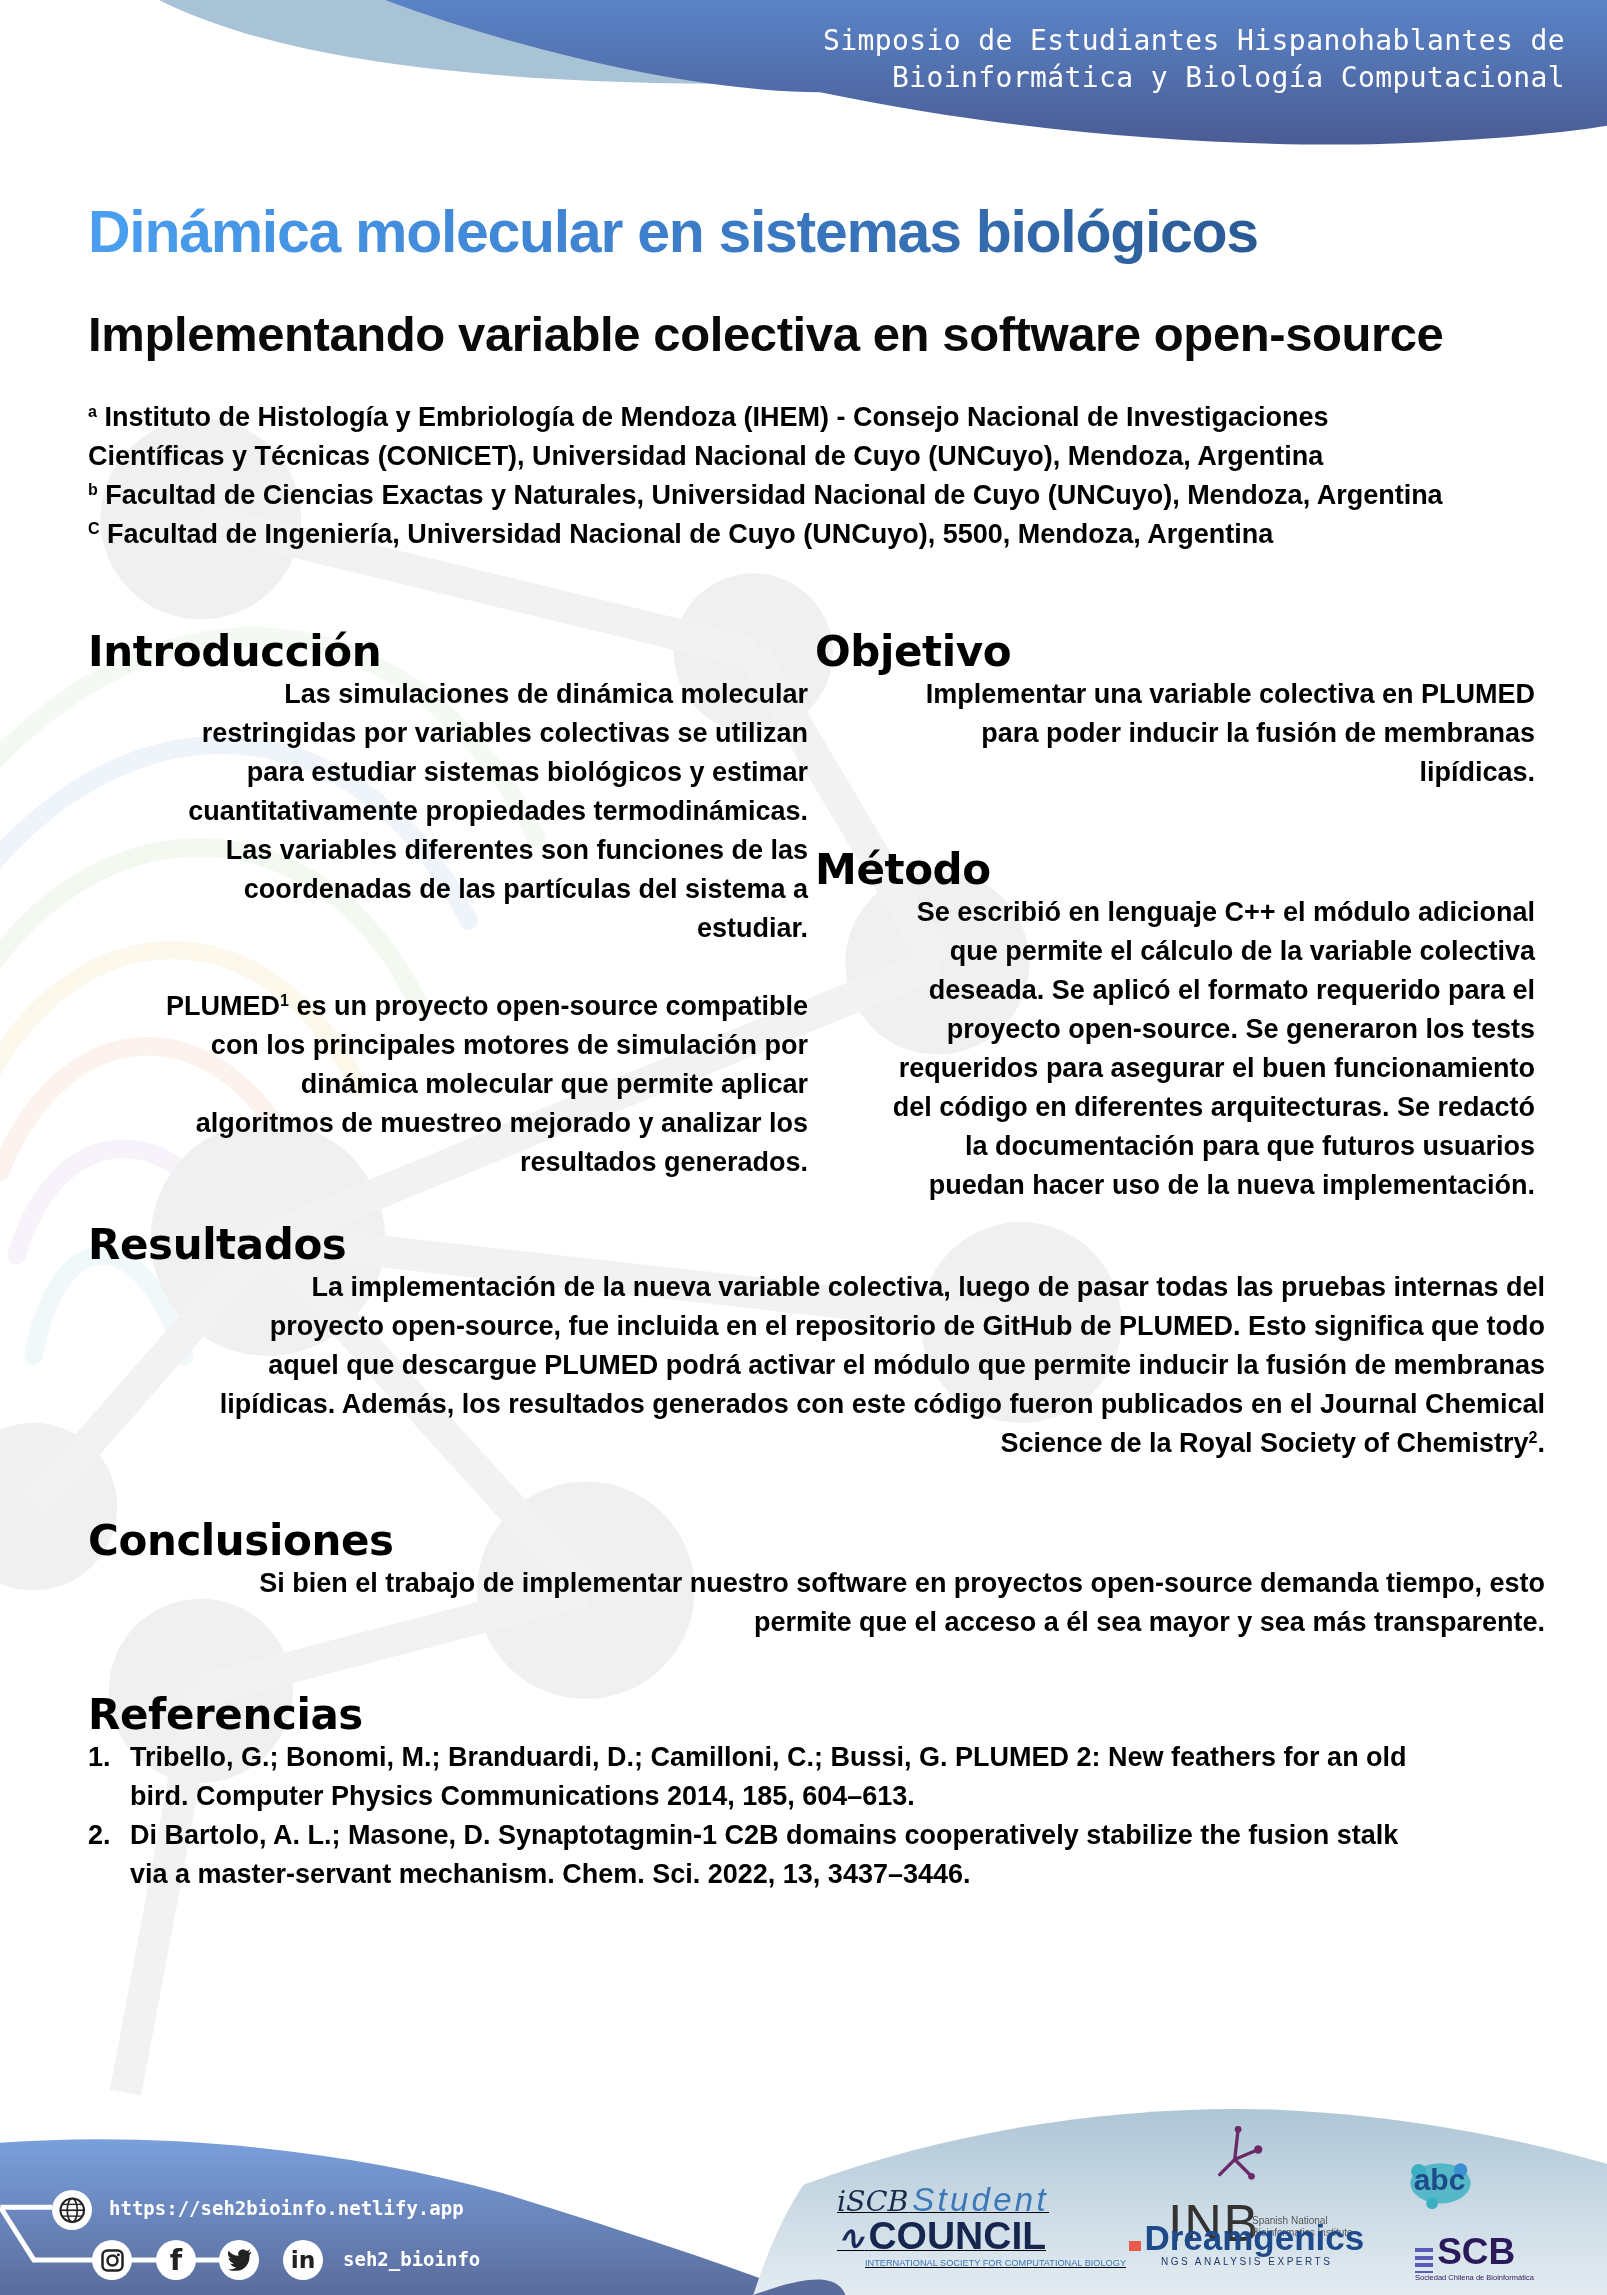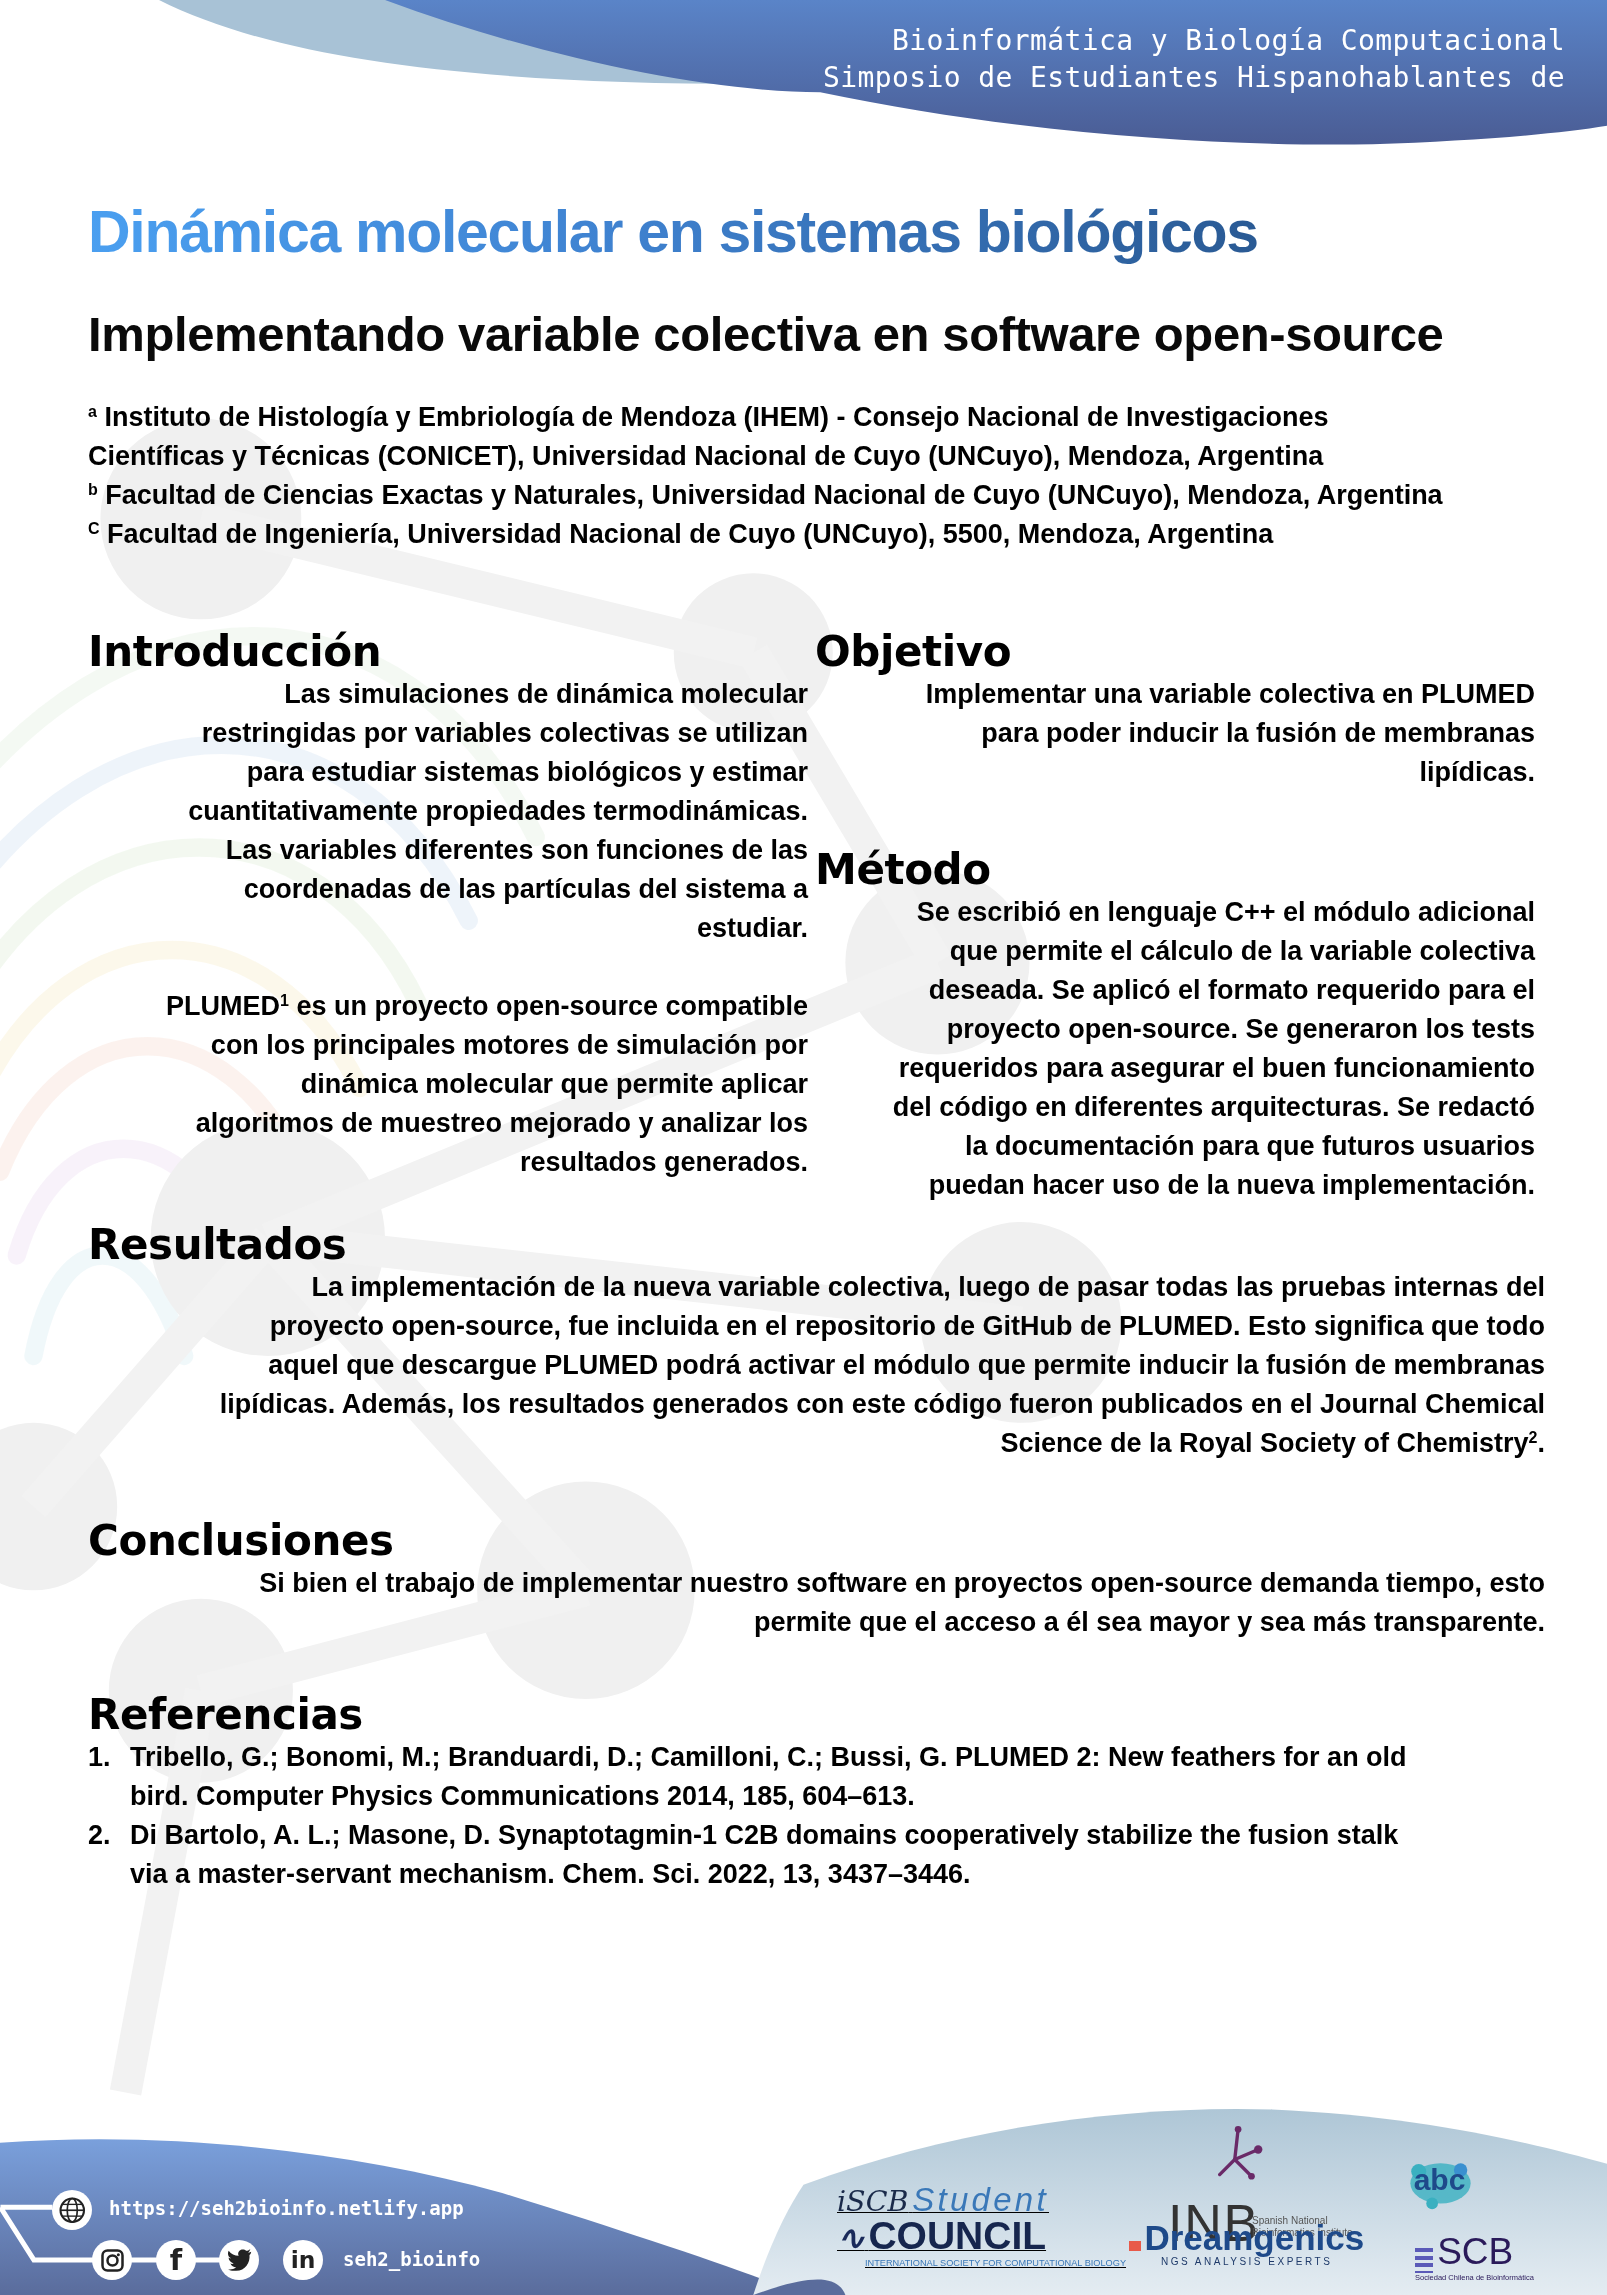--- a/index.html
+++ b/index.html
@@ -90,22 +90,22 @@
     <linearGradient id="hg" x1="0" y1="0" x2="0" y2="1">
       <stop offset="0" stop-color="#5a84c8"></stop>
       <stop offset="1" stop-color="#4a5c94"></stop>
     </linearGradient>
   </defs>
   <path d="M190,0 C330,70 560,100 900,100 L900,0 Z" fill="#a8c2d6"></path>
   <path d="M460,0 C650,70 850,110 980,110 C1220,160 1460,175 1640,172 C1760,168 1860,160 1920,150 L1920,0 Z" fill="url(#hg)"></path>
 </svg>
 
 <div class="header-text">
+  <div>Simposio de Estudiantes Hispanohablantes de</div>
   <div>Bioinformática y Biología Computacional</div>
-  <div>Simposio de Estudiantes Hispanohablantes de</div>
 </div>
 
 <div class="content">
   <h1 class="title">Dinámica molecular en sistemas biológicos</h1>
   <div class="subtitle">Implementando variable colectiva en software open-source</div>
 
   <div class="authors">
     <span class="aff"><sup>a</sup> <span>Instituto de Histología y Embriología de Mendoza (IHEM) - Consejo Nacional de Investigaciones</span></span>
     <span class="aff"><span>Científicas y Técnicas (CONICET), Universidad Nacional de Cuyo (UNCuyo), Mendoza, Argentina</span></span>
     <span class="aff"><sup>b</sup> <span>Facultad de Ciencias Exactas y Naturales, Universidad Nacional de Cuyo (UNCuyo), Mendoza, Argentina</span></span>
@@ -284,17 +284,17 @@
         <ellipse cx="40" cy="36" rx="36" ry="24" fill="#3ab0c0" opacity="0.8"></ellipse>
         <circle cx="14" cy="22" r="9" fill="#3ab0c0"></circle>
         <circle cx="64" cy="20" r="8" fill="#3a90d0"></circle>
         <circle cx="30" cy="60" r="7" fill="#3ab0c0"></circle>
       </svg>
     <span style="position:absolute;left:6.7px;top:10px;font-size:30px;font-weight:900;color:#1e4a8a;">abc</span>
   </div>
 
   <div class="logo" style="left:611px; top:155px; white-space:nowrap;">
     <span style="display:inline-block;width:18.4px;height:25px;background:repeating-linear-gradient(#5a5ab8 0 4.2px,transparent 4.2px 7.5px);vertical-align:middle;"></span>
-    <span style="font-size:37px; font-weight:400; color:#2a1a5a;">SCB</span>
+    <span style="font-size:37px; font-weight:700; color:#2a1a5a;">SCB</span>
     <div style="font-size:7.5px; color:#2a1a5a;">Sociedad Chilena de Bioinformática</div>
   </div>
 </div>
 
 
 </body></html>

